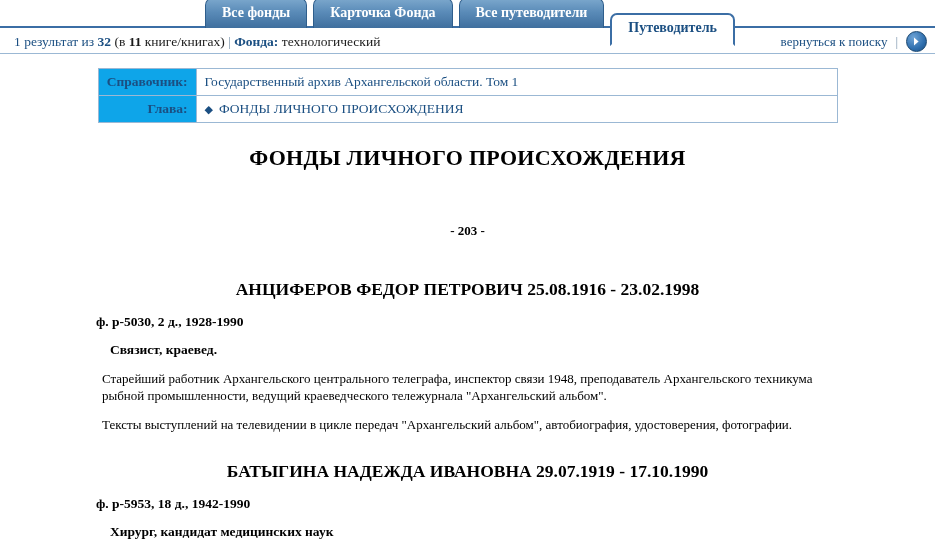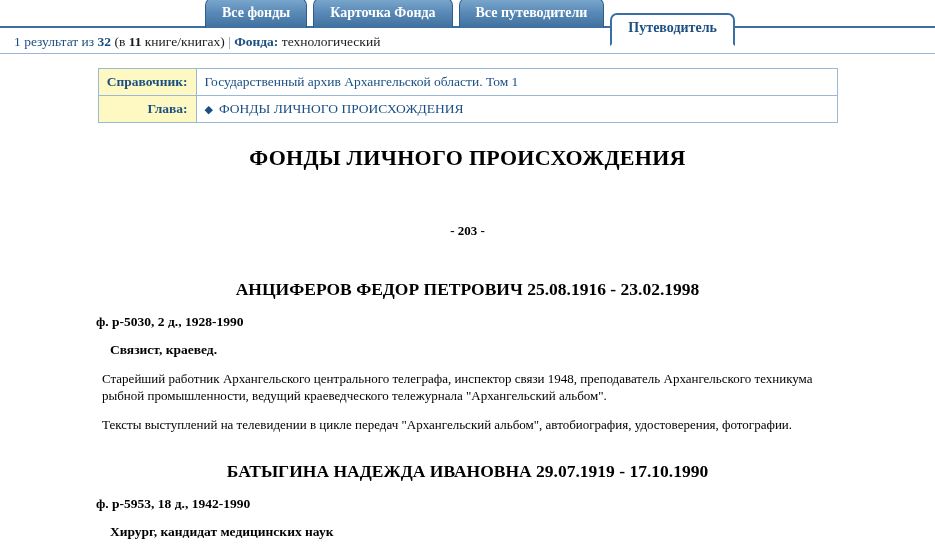--- a/index.html
+++ b/index.html
@@ -102,21 +102,21 @@
     font-family: "Liberation Serif", serif;
     font-size: 13.5px;
   }
   .infobox td {
     border: 1px solid #9bb8d4;
     padding: 5px 8px;
     vertical-align: top;
   }
   .infobox td.label {
     width: 98px;
-    background: #fef9c3;
+    background: #0ea5e9;
     color: #1b4f82;
     font-weight: bold;
     text-align: right;
     white-space: nowrap;
   }
   .infobox td.value {
     background: #ffffff;
     color: #1b4f82;
   }
   .infobox .bulletrow { color: #1b4f82; }
@@ -179,20 +179,29 @@
 <div class="resultbar">
   <div class="resultbar-left">
     <span class="blue">1 результат из</span>
     <span class="blue"><b>32</b></span>
     <span>(в</span>
     <b>11</b>
     <span>книге/книгах)</span>
     <span class="sep-pipe">|</span>
     <span class="q-label">Фонда:</span>
     <span>технологический</span>
+  </div>
+  <div class="resultbar-right">
+    <a class="backlink">вернуться к поиску</a>
+    <span class="sep-pipe">|</span>
+    <span class="arrow-btn">
+      <svg width="11" height="11" viewBox="0 0 11 11" aria-hidden="true">
+        <path d="M3 1.6 L7.6 5.5 L3 9.4 Z" fill="#ffffff"></path>
+      </svg>
+    </span>
   </div>
 </div>
 
 <div class="infobox-wrap">
   <table class="infobox">
     <tbody>
         <tr>
       <td class="label">Справочник:</td>
       <td class="value">Государственный архив Архангельской области. Том 1</td>
     </tr>

